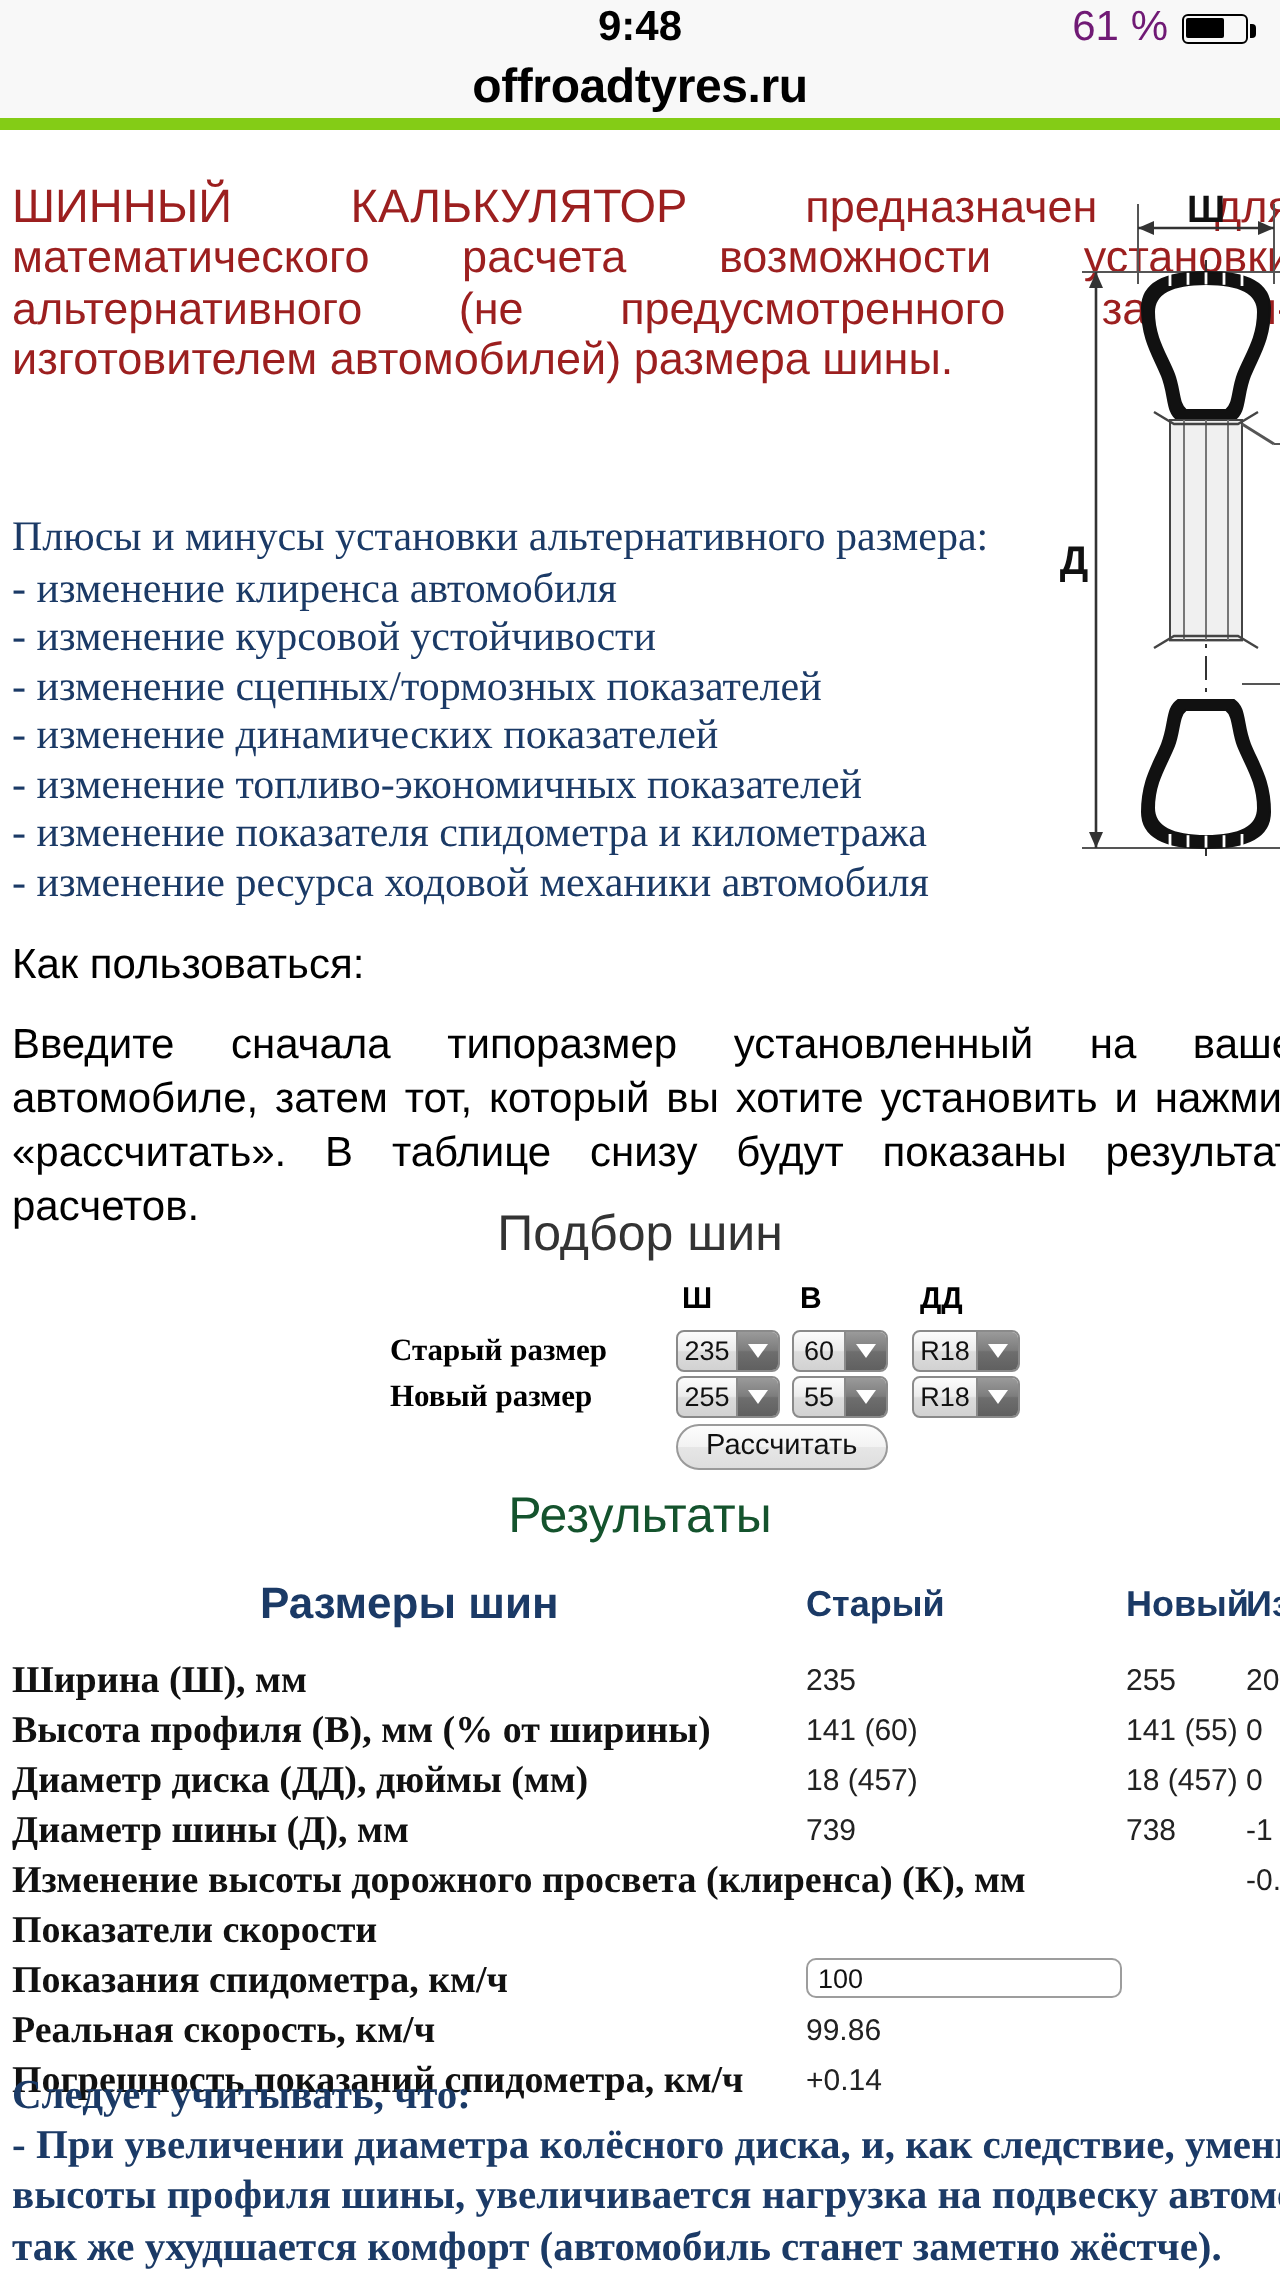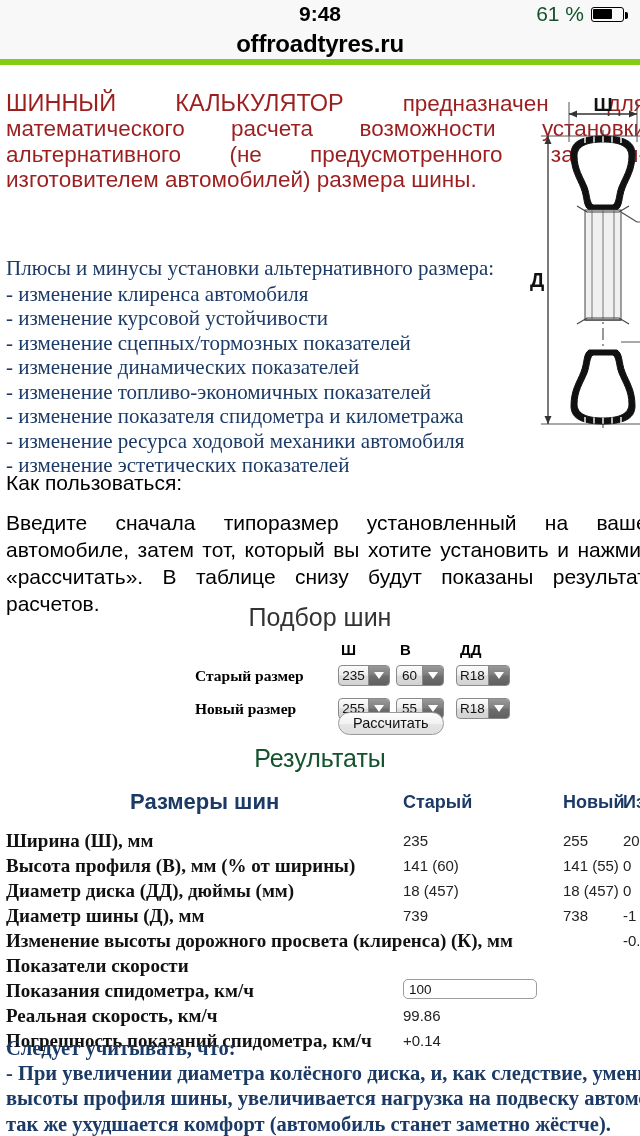--- a/index.html
+++ b/index.html
@@ -24,21 +24,21 @@
   .netw{font-size:21px;margin-left:14px;color:#000;}
   .sb-time{
     position:absolute;left:0;top:0;width:640px;height:28px;
     display:flex;align-items:center;justify-content:center;
     font-size:21px;font-weight:bold;color:#000;
     pointer-events:none;
   }
   .sb-right{
     position:absolute;right:16px;top:0;height:28px;display:flex;align-items:center;gap:7px;
   }
-  .batt-pct{font-size:21px;color:#14532d;}
+  .batt-pct{font-size:21px;color:#701a75;}
   .batt{position:relative;width:33px;height:15px;border:1.6px solid #000;border-radius:3px;box-sizing:border-box;}
   .batt-fill{position:absolute;left:1.4px;top:1.4px;bottom:1.4px;width:60%;background:#000;border-radius:1px;}
   .batt-cap{position:absolute;right:-4.5px;top:4px;width:3px;height:7px;background:#000;border-radius:0 2px 2px 0;}
 
   
   .urlbar{
     position:absolute;left:0;top:28px;width:640px;height:37px;
     background:#f8f8f8;border-bottom:6px solid #84cc16;
     display:flex;align-items:center;justify-content:center;
     box-sizing:border-box;
@@ -131,21 +131,21 @@
   .th-name{left:130px;top:-3px;font-size:22px;}
   .th-old{left:403px;} .th-new{left:563px;} .th-chg{left:623px;}
   .trow{position:absolute;left:0;width:720px;height:21.5px;}
   .trow .rl{
     position:absolute;left:6px;top:0;
     font-family:"Liberation Serif", serif;font-weight:bold;font-size:19px;color:#111;white-space:nowrap;
   }
   .trow .v{position:absolute;top:2px;font-size:15px;color:#222;font-family:"Liberation Sans",sans-serif;}
   .v-old{left:403px;} .v-new{left:563px;} .v-chg{left:623px;}
   .spd-input{
-    position:absolute;left:403px;top:-1px;width:134px;height:20px;box-sizing:border-box;
+    position:absolute;left:403px;top:-1px;width:158px;height:20px;box-sizing:border-box;
     border:1px solid #9d9d9d;border-radius:5px;background:#fff;
     font-size:13.5px;color:#111;padding:0 5px;font-family:"Liberation Sans",sans-serif;
     outline:none;
   }
 
   
   .notes{
     position:absolute;left:6px;top:970px;width:700px;
     font-family:"Liberation Serif", serif;font-weight:bold;
     font-size:20.5px;line-height:25.2px;color:#1b3a66;
@@ -249,21 +249,20 @@
 
     <div class="pmlist">
       <div class="hd">Плюсы и минусы установки альтернативного размера:</div>
       <div>- изменение клиренса автомобиля</div>
       <div>- изменение курсовой устойчивости</div>
       <div>- изменение сцепных/тормозных показателей</div>
       <div>- изменение динамических показателей</div>
       <div>- изменение топливо-экономичных показателей</div>
       <div>- изменение показателя спидометра и километража</div>
       <div>- изменение ресурса ходовой механики автомобиля</div>
-      <div>- изменение эстетических показателей</div>
     </div>
 
     <div class="howto-h">Как пользоваться:</div>
     <div class="howto-p">Введите сначала типоразмер установленный на вашем автомобиле, затем тот, который вы хотите установить и нажмите «рассчитать». В таблице снизу будут показаны результаты расчетов.</div>
 
     <div class="form-title">Подбор шин</div>
     <div class="form">
 
       <div class="colhead ch1">Ш</div>
       <div class="colhead ch2">В</div>
@@ -284,21 +283,21 @@
               </span>
         </div>
         <div class="sel s3">
           <span class="val">R18</span>
           <span class="arrow">
                 <i></i>
               </span>
         </div>
       </div>
 
-      <div class="frow" style="top:47px;margin-top:10px;">
+      <div class="frow" style="top:47px;">
         <div class="lbl">Новый размер</div>
         <div class="sel s1">
           <span class="val">255</span>
           <span class="arrow">
                 <i></i>
               </span>
         </div>
         <div class="sel s2">
           <span class="val">55</span>
           <span class="arrow">

